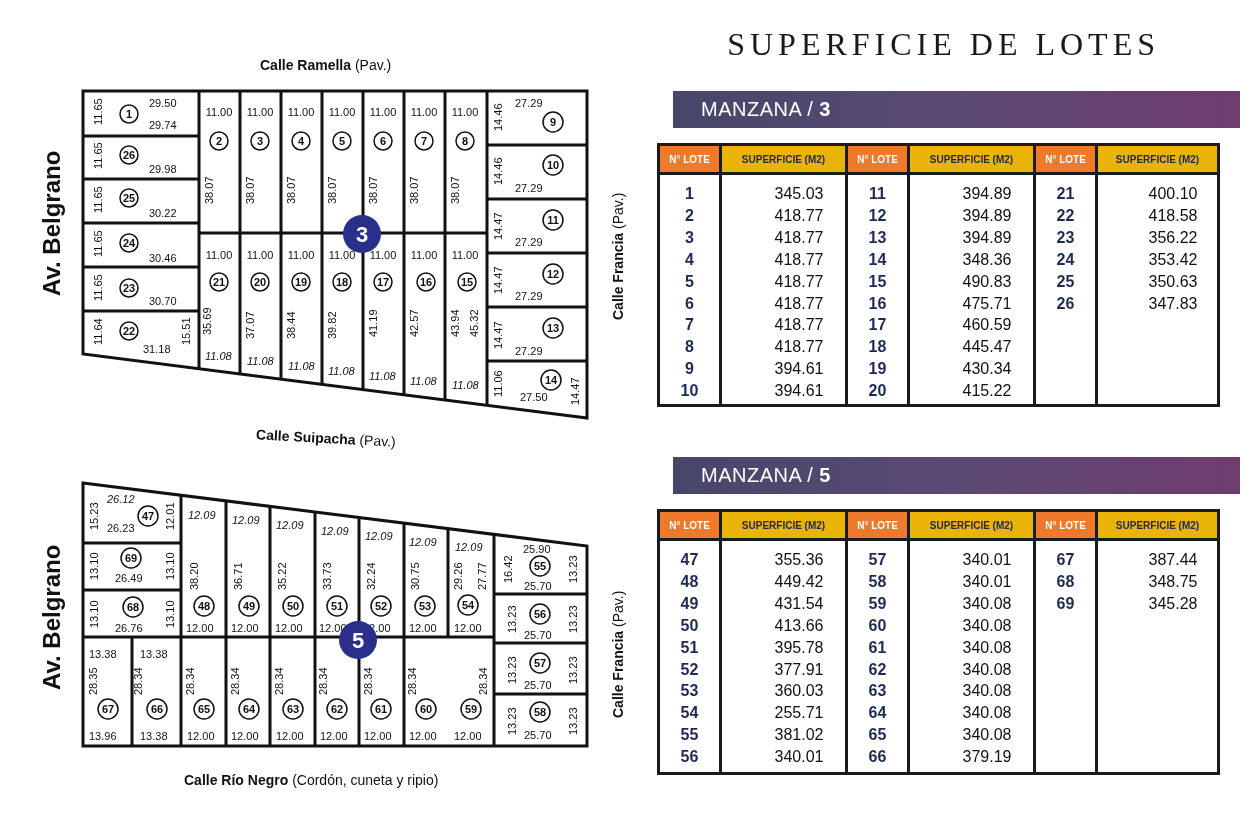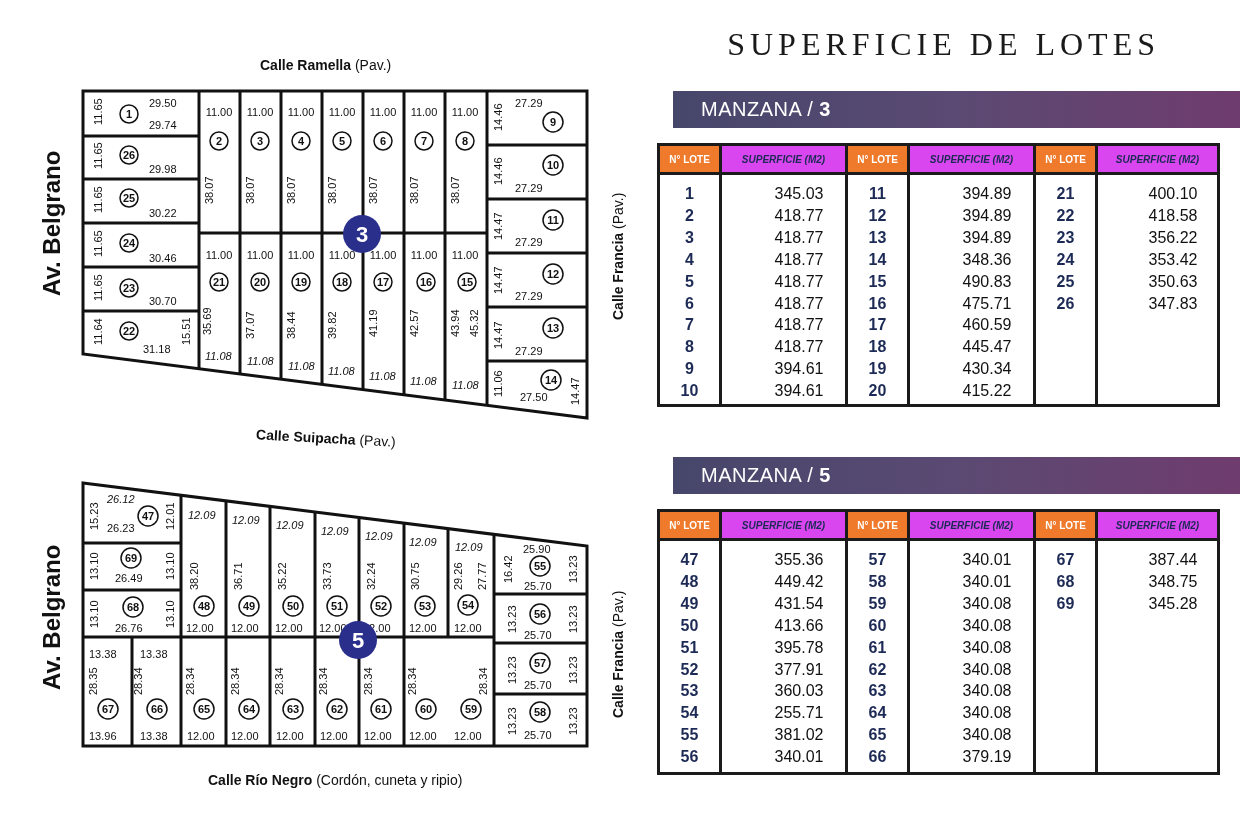--- a/index.html
+++ b/index.html
@@ -4,21 +4,21 @@
 <style>
   html, body { margin:0; padding:0; background:#ffffff; }
   body { width:1256px; height:817px; position:relative; overflow:hidden; font-family:"Liberation Sans", sans-serif; color:#111; }
   .abs { position:absolute; }
   .title { left:720px; top:26px; width:440px; text-align:right; font-family:"Liberation Serif", serif; font-size:32px; letter-spacing:5px; color:#1a1a1a; }
   .band { left:657px; width:567px; height:37px; background:linear-gradient(90deg,#46466b 0%,#5b4a73 50%,#6f3c6e 100%); color:#fff; font-size:20px; line-height:37px; padding-left:28px; box-sizing:border-box; letter-spacing:0.5px;margin-left:16px; }
   .band b { font-weight:700; }
   table.lots { position:absolute; left:657px; width:560px; border-collapse:collapse; table-layout:fixed;border-radius:31px; }
   table.lots th { height:26px; font-size:10px; font-weight:700; border:3px solid #1b1b1b; padding:0; text-align:center; }
   table.lots th.no { background:#ef7a2b; color:#fff; }
-  table.lots th.sup { background:#d946ef; color:#1c2a55;font-style:italic; }
+  table.lots th.sup { background:#eab308; color:#1c2a55; }
   table.lots td { border-left:3px solid #1b1b1b; border-right:3px solid #1b1b1b; border-bottom:3px solid #1b1b1b; vertical-align:top; padding-top:8px; text-align:center; }
   .col-no div { font-weight:700; color:#1c2a55; font-size:16px; line-height:21.9px; }
   .col-sup div { color:#111; font-size:16px; line-height:21.9px;margin-left:31px; }
   .street { font-size:14px; }
   .street b { font-weight:700; }
   .vert { transform-origin:left top; transform:rotate(-90deg); white-space:nowrap; }
   .belgrano { font-size:24px; font-weight:700; }
   svg text { font-family:"Liberation Sans", sans-serif; }
 </style>
 </head>
@@ -34,21 +34,21 @@
 </div>
 <div class="abs vert belgrano" style="left:38px;top:296px;">Av. Belgrano</div>
 <div class="abs vert street" style="left:610px;top:320px;">
   <b>Calle Francia</b> <span>(Pav.)</span>
 </div>
 
 <div class="abs vert belgrano" style="left:38px;top:690px;">Av. Belgrano</div>
 <div class="abs vert street" style="left:610px;top:718px;">
   <b>Calle Francia</b> <span>(Pav.)</span>
 </div>
-<div class="abs street" style="left:208px;top:772px;text-align:center;">
+<div class="abs street" style="left:184px;top:772px;text-align:center;">
   <b>Calle Río Negro</b> <span>(Cordón, cuneta y ripio)</span>
 </div>
 
 <svg class="abs" style="left:0;top:0;" width="640" height="430">
   <g fill="none" stroke="#111" stroke-width="3">
 
     <polygon points="83,91 587,91 587,418 83,354"></polygon>
 
     <line x1="83" y1="136" x2="199" y2="136"></line>
     <line x1="83" y1="179" x2="199" y2="179"></line>

